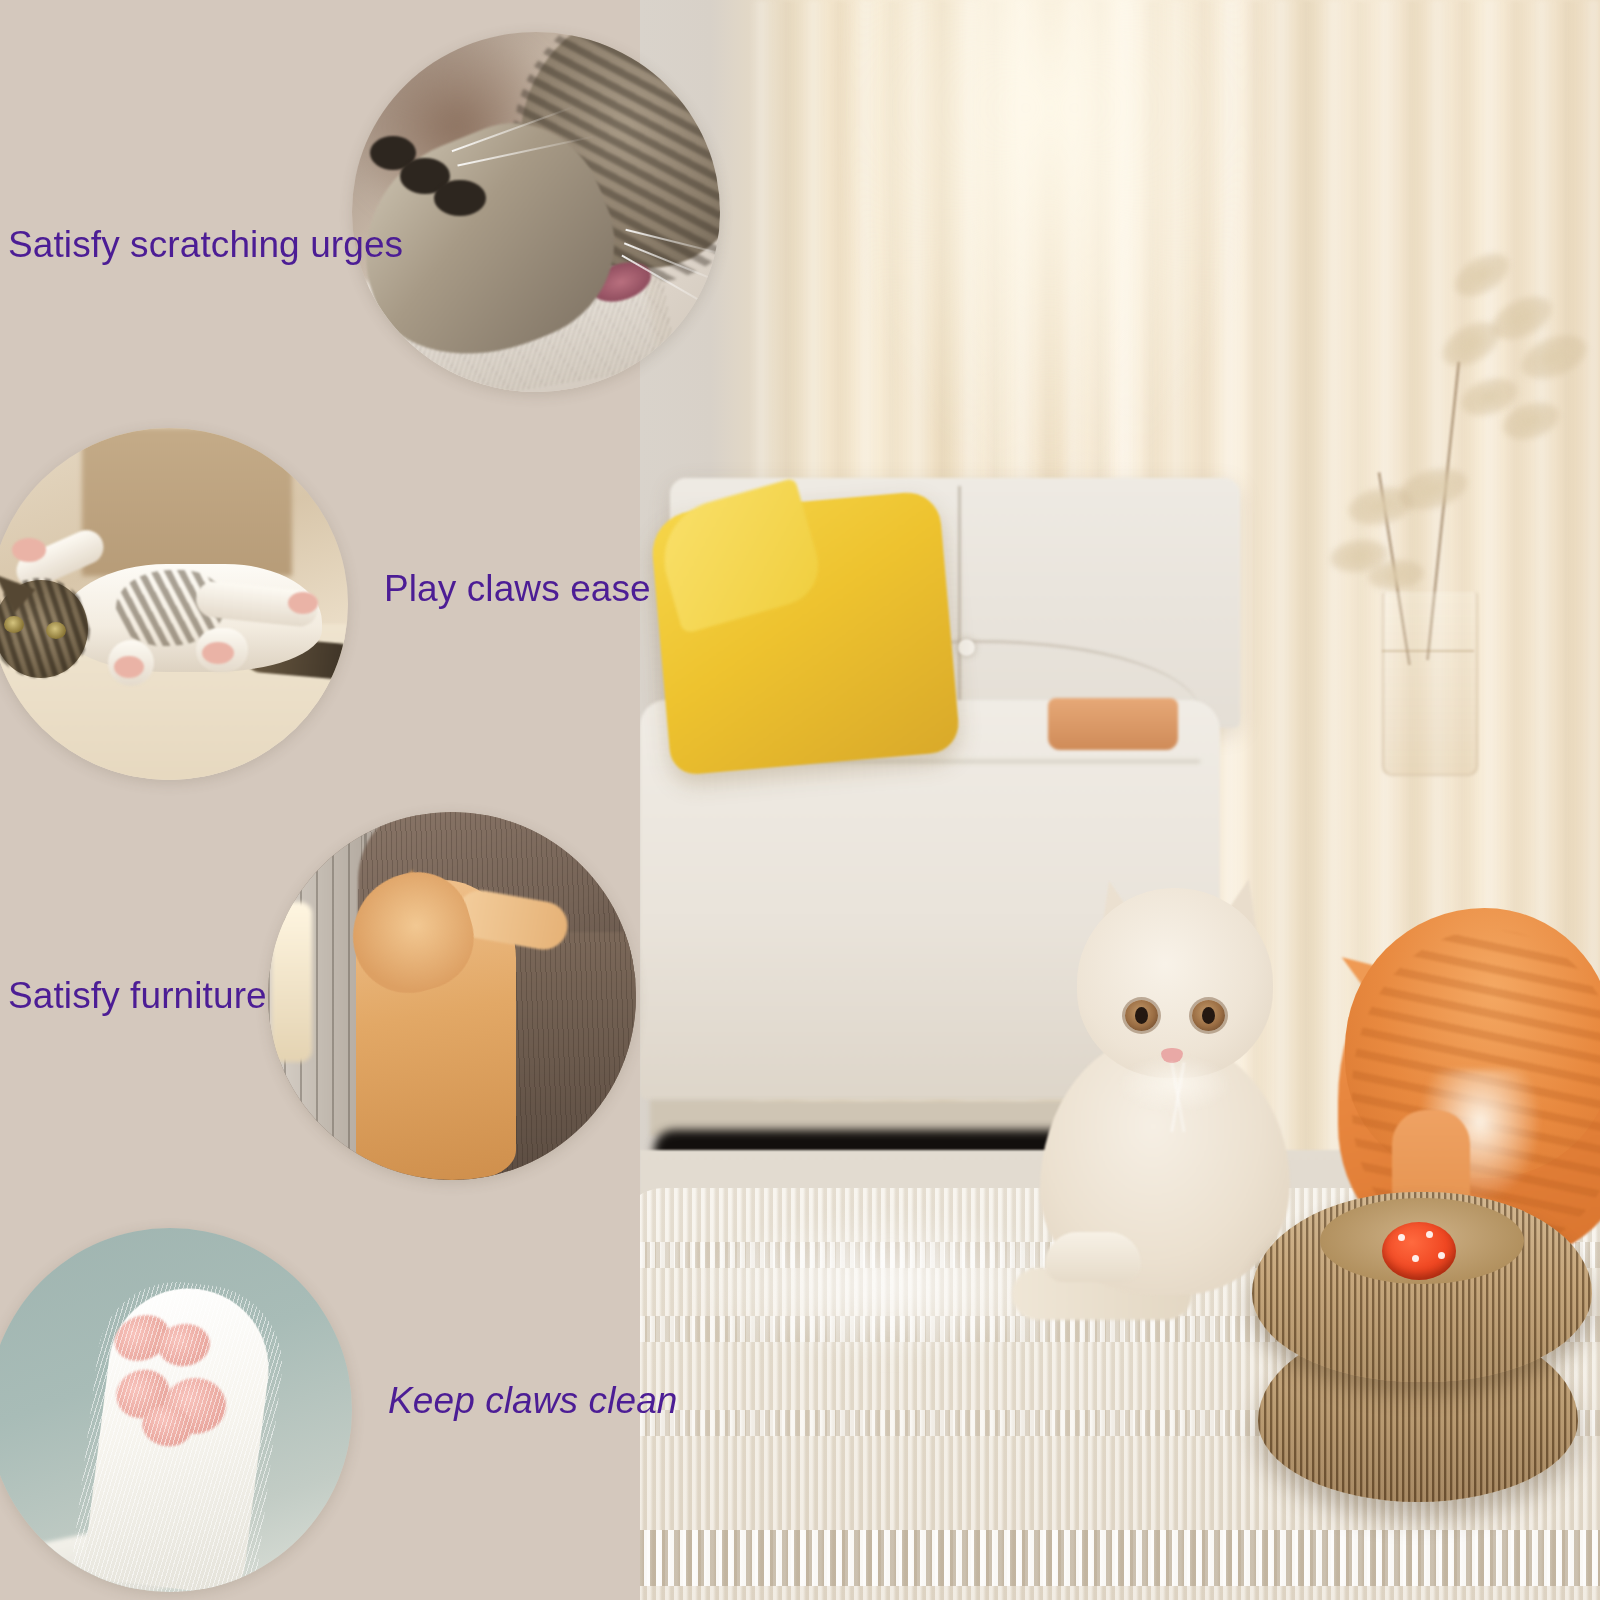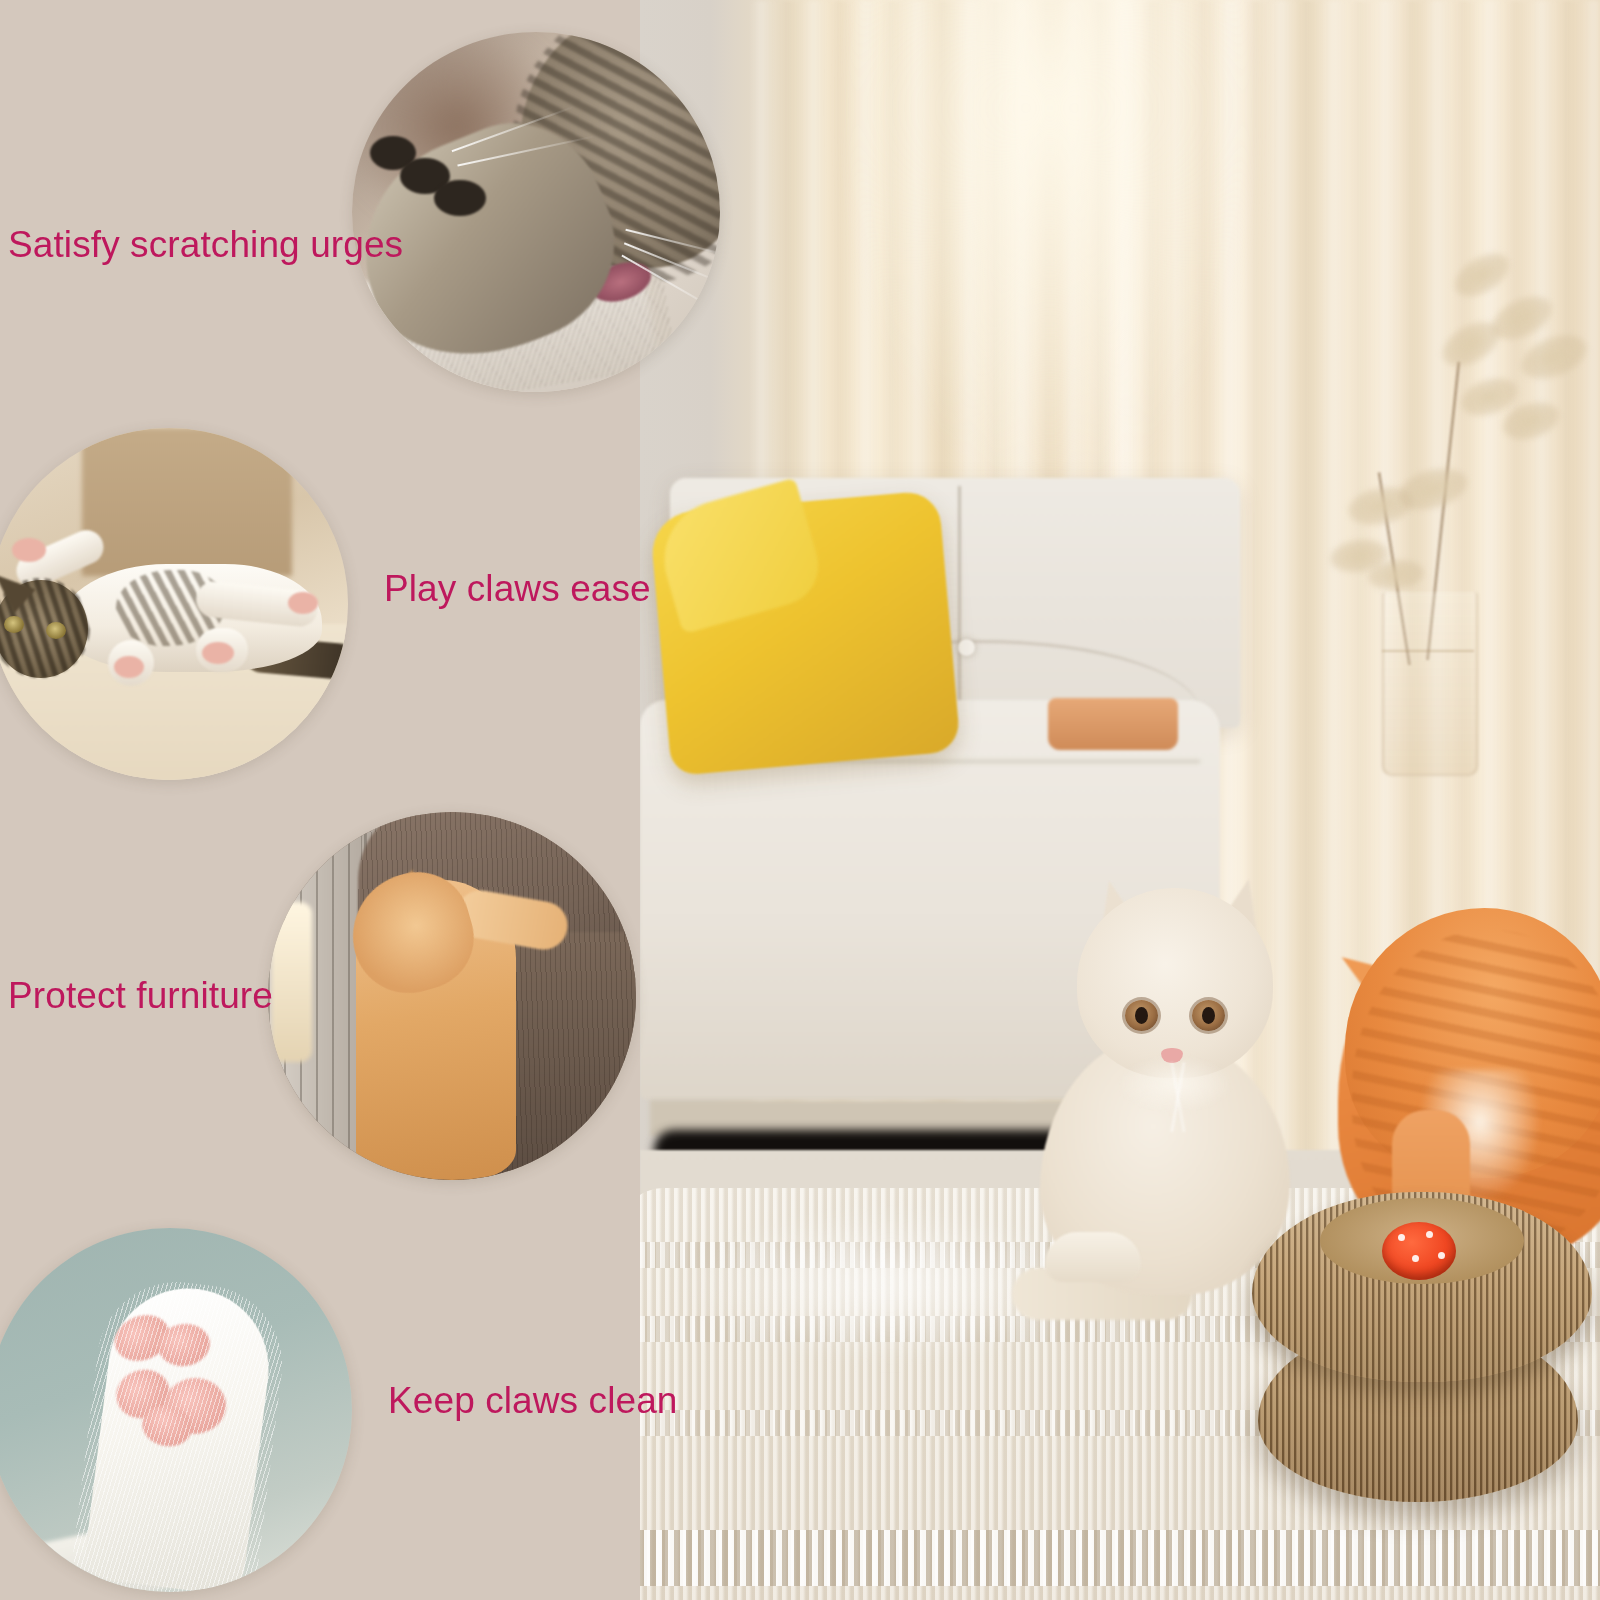--- a/index.html
+++ b/index.html
@@ -314,21 +314,21 @@
 
   
   .benefit-circle {
     position: absolute;
     border-radius: 50%;
     overflow: hidden;
     box-shadow: 0 3px 14px rgba(90,72,56,.16);
   }
   .benefit-label {
     position: absolute;
-    color: #be185d;
+    color: #4c1d95;
     font-size: 37px;
     font-family: "Liberation Sans", sans-serif;
     white-space: nowrap;
     letter-spacing: .1px;
   }
 
   
   .c1 { left: 352px; top: 32px; width: 368px; height: 360px; }
   .c1-bg { position:absolute; inset:0;
     background: linear-gradient(135deg,#9c8a7d 0%, #c3b3a3 30%, #e6ded5 60%, #cfc5b8 100%); }
@@ -590,28 +590,28 @@
     <div class="c3-doorlines"></div>
     <div class="c3-lamp"></div>
     <div class="c3-couch"></div>
     <div class="c3-couch-seat"></div>
     <div class="c3-couch-weave"></div>
     <div class="c3-cat"></div>
     <div class="c3-cat-arm"></div>
     <div class="c3-cat-ear"></div>
     <div class="c3-cat-head"></div>
   </div>
-  <div class="benefit-label" style="left:8px; top:975px;">Protect furniture</div>
+  <div class="benefit-label" style="left:8px; top:975px;">Satisfy furniture</div>
 
   <div class="benefit-circle c4">
     <div class="c4-bg"></div>
     <div class="c4-shelf"></div>
     <div class="c4-paw"></div>
     <div class="c4-pad" style="left:126px;top:88px;width:56px;height:44px;transform:rotate(-22deg);"></div>
     <div class="c4-pad" style="left:170px;top:96px;width:52px;height:42px;transform:rotate(-8deg);"></div>
     <div class="c4-pad" style="left:128px;top:142px;width:54px;height:48px;transform:rotate(-18deg);"></div>
     <div class="c4-pad" style="left:176px;top:150px;width:62px;height:56px;transform:rotate(-4deg);"></div>
     <div class="c4-pad" style="left:154px;top:178px;width:50px;height:40px;transform:rotate(12deg);"></div>
     <div class="c4-fur"></div>
   </div>
-  <div class="benefit-label" style="left:388px; top:1380px;">Keep claws clean</div>
+  <div class="benefit-label" style="left:388px; top:1380px;font-style:italic;">Keep claws clean</div>
 
 </div>
 
 </body></html>

